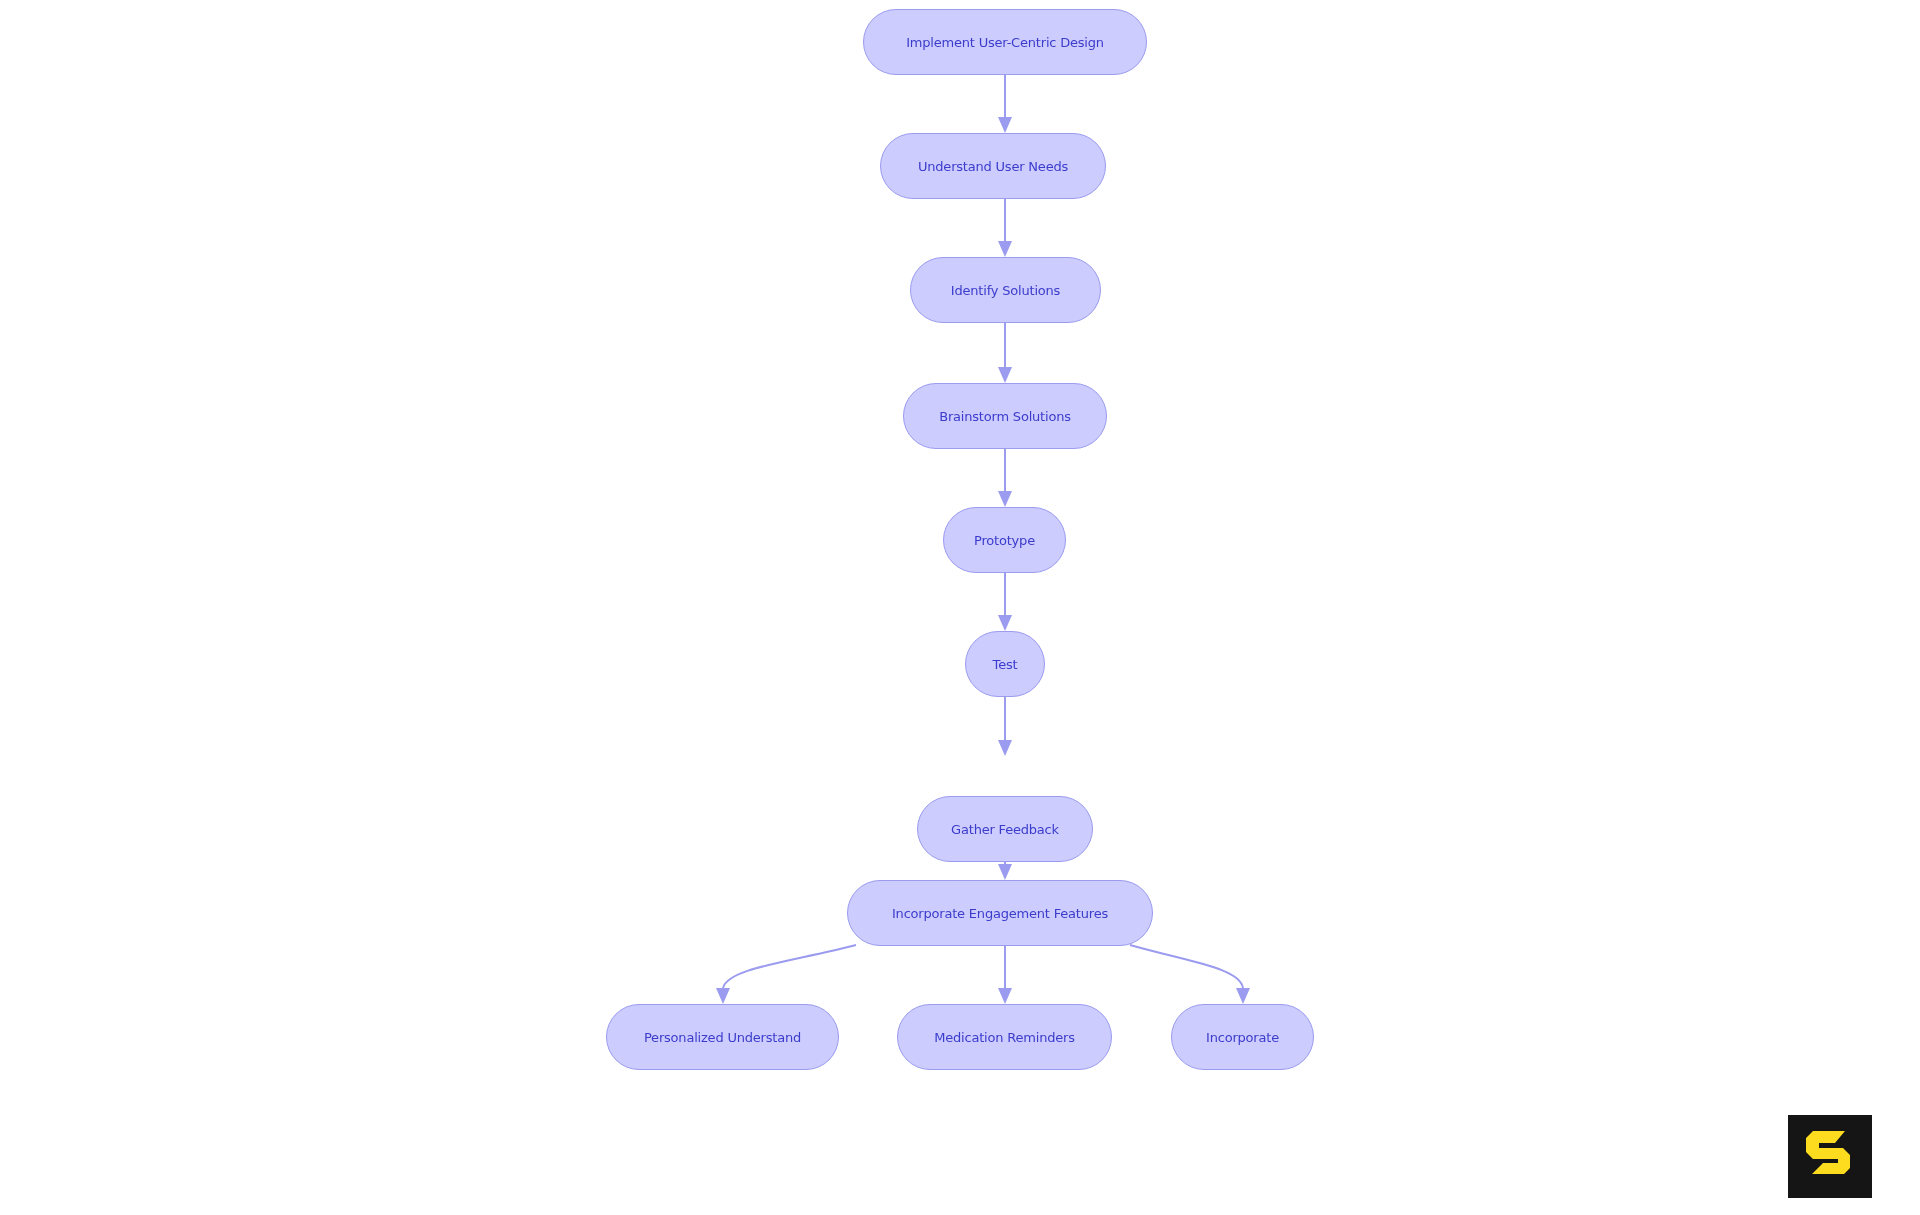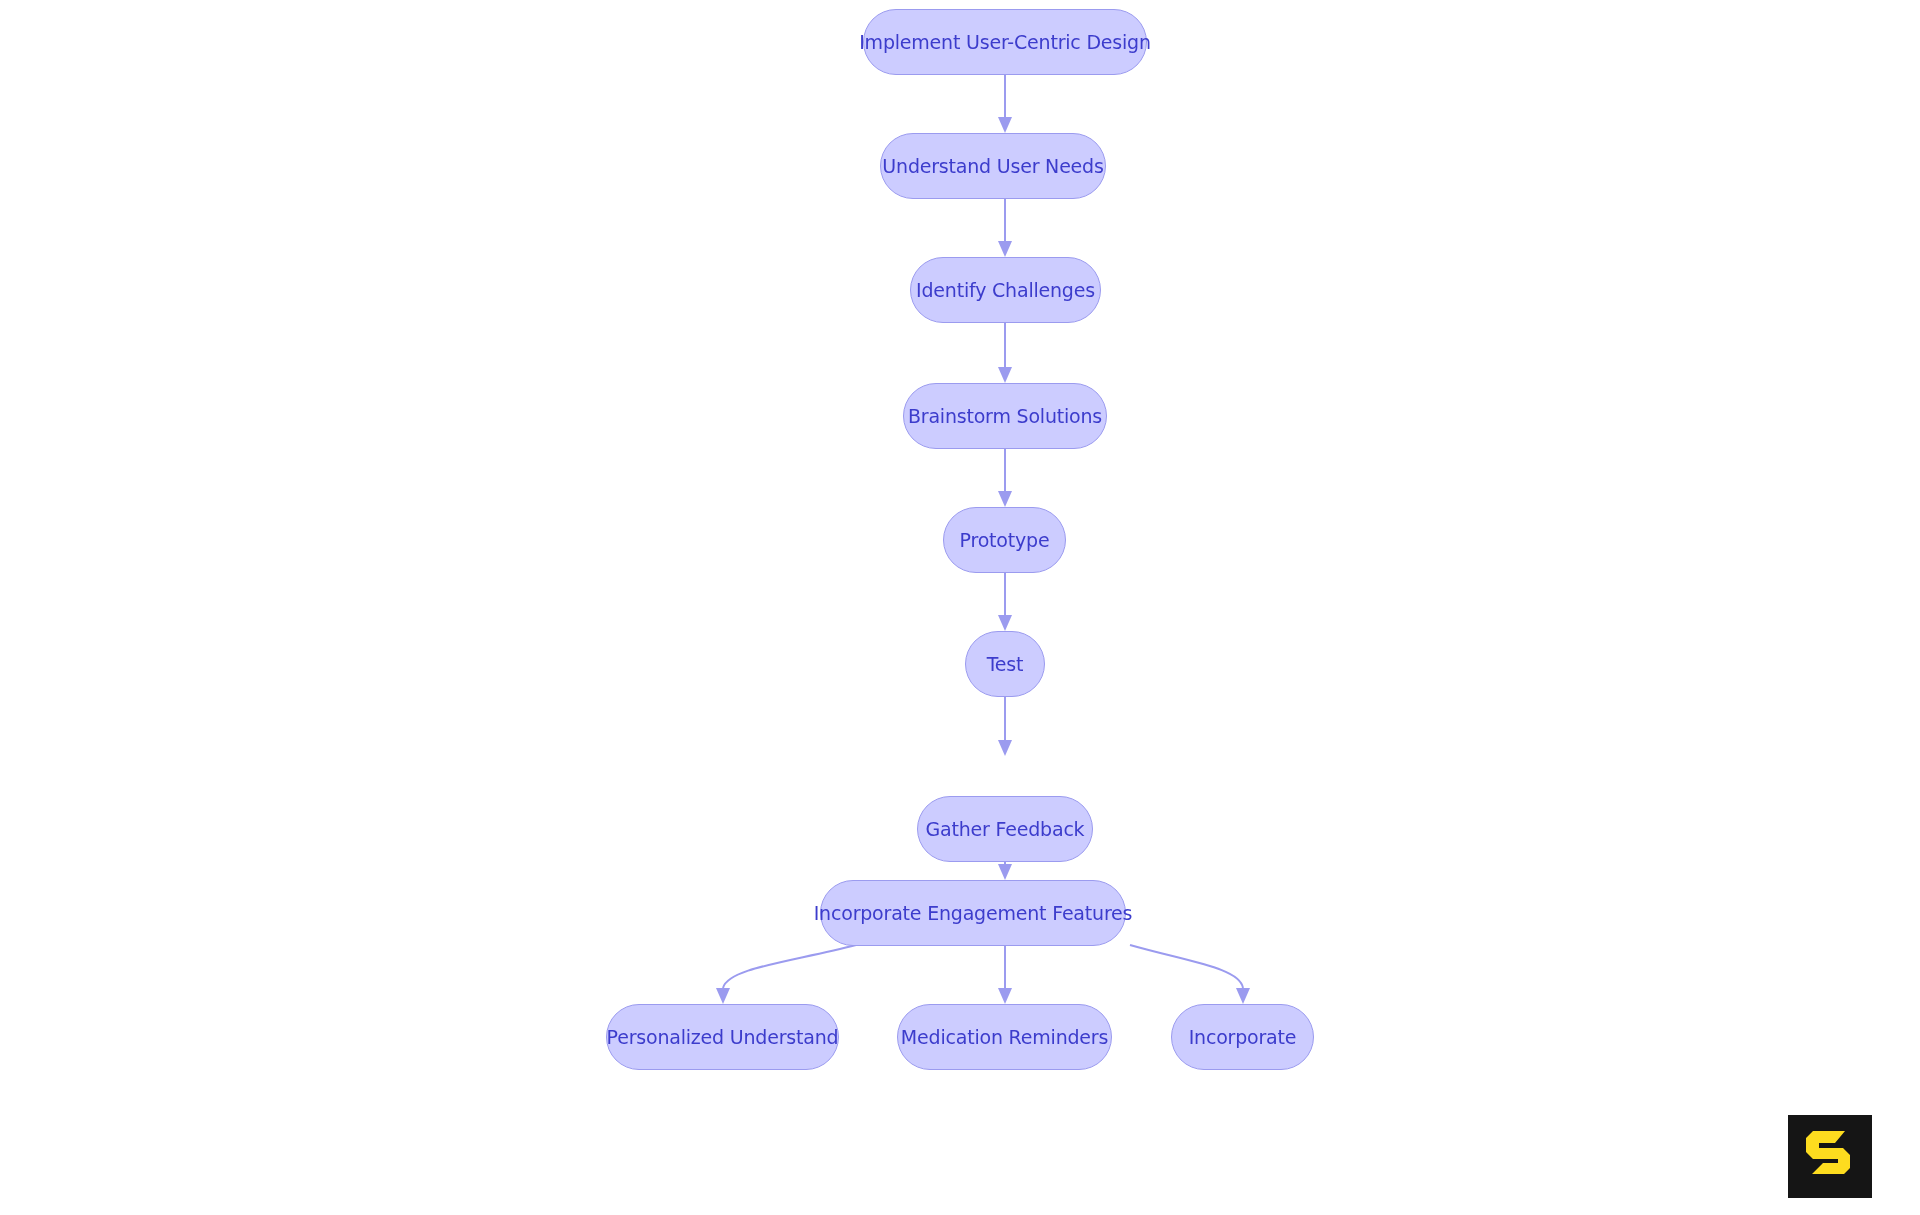--- a/index.html
+++ b/index.html
@@ -6,21 +6,21 @@
   body {
     width: 1920px; height: 1215px; position: relative; overflow: hidden;
     background: #ffffff;
     font-family: "DejaVu Sans", "Liberation Sans", sans-serif;
   }
   #edges { position: absolute; left: 0; top: 0; width: 1920px; height: 1215px; }
   .node {
     position: absolute; box-sizing: border-box; height: 66px;
     background: #ccccff; border: 1.5px solid #9b9bef; border-radius: 33px;
     display: flex; align-items: center; justify-content: center;
-    color: #3c3ccc; font-size: 19px; letter-spacing: -0.2px; white-space: nowrap;
+    color: #3c3ccc; font-size: 13px; letter-spacing: -0.2px; white-space: nowrap;
   }
   .logo { position: absolute; left: 1788px; top: 1115px; width: 84px; height: 83px; background: #151515; }
 </style>
 </head>
 <body>
 
 <svg id="edges" viewBox="0 0 1920 1215" xmlns="http://www.w3.org/2000/svg">
   <defs>
     <marker id="arrow" markerWidth="14" markerHeight="16" refX="7" refY="16" orient="auto-start-reverse" markerUnits="userSpaceOnUse" viewBox="0 0 14 16">
       <path d="M0 0 L14 0 L7 16 Z" fill="#9b9bef" transform="rotate(0)"></path>
@@ -70,35 +70,35 @@
   </g>
 </svg>
 
 <div class="node" style="left:863px;top:9px;width:284px;">
     <span>Implement User-Centric Design</span>
   </div>
 <div class="node" style="left:880px;top:133px;width:226px;">
     <span>Understand User Needs</span>
   </div>
 <div class="node" style="left:910px;top:257px;width:191px;">
-    <span>Identify Challenges</span>
+    <span>Identify Solutions</span>
   </div>
 <div class="node" style="left:903px;top:383px;width:204px;">
     <span>Brainstorm Solutions</span>
   </div>
 <div class="node" style="left:943px;top:507px;width:123px;">
     <span>Prototype</span>
   </div>
 <div class="node" style="left:965px;top:631px;width:80px;">
     <span>Test</span>
   </div>
 <div class="node" style="left:917px;top:756px;width:176px;margin-top:40px;">
     <span>Gather Feedback</span>
   </div>
-<div class="node" style="left:820px;top:880px;width:306px;">
+<div class="node" style="left:847px;top:880px;width:306px;">
     <span>Incorporate Engagement Features</span>
   </div>
 <div class="node" style="left:606px;top:1004px;width:233px;">
     <span>Personalized Understand</span>
   </div>
 <div class="node" style="left:897px;top:1004px;width:215px;">
     <span>Medication Reminders</span>
   </div>
 <div class="node" style="left:1171px;top:1004px;width:143px;">
     <span>Incorporate</span>

